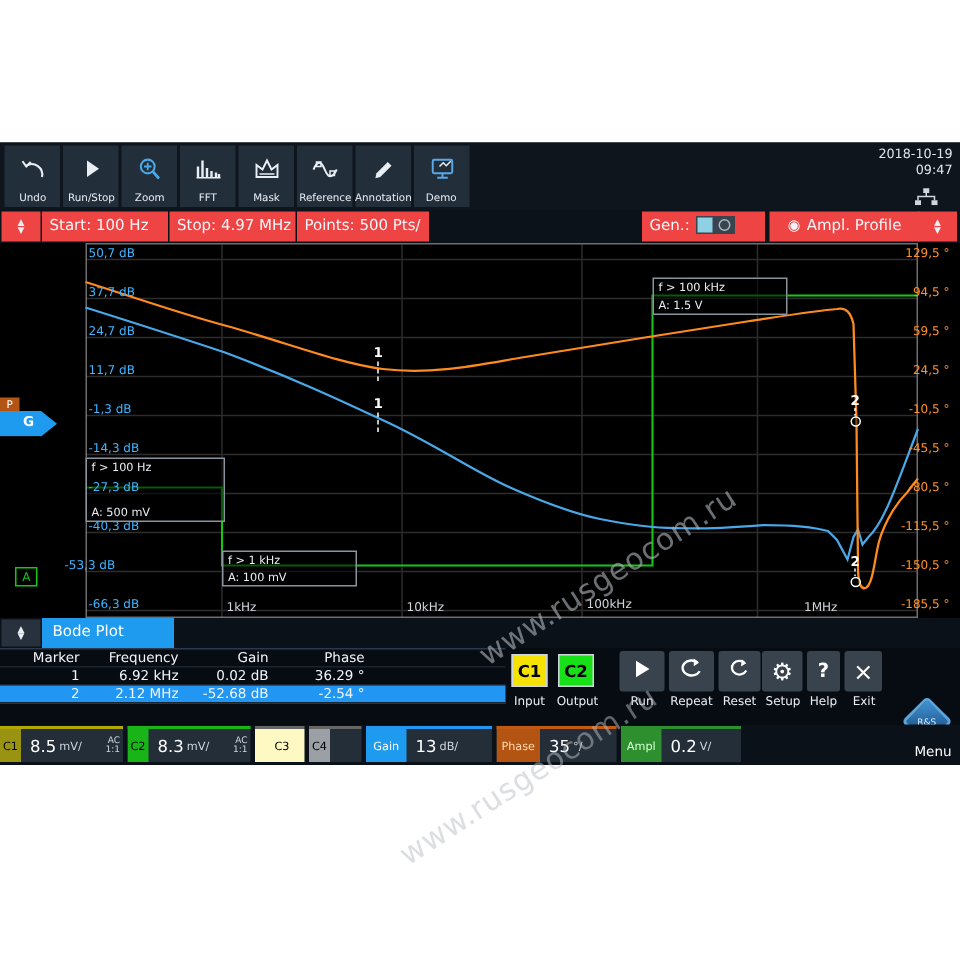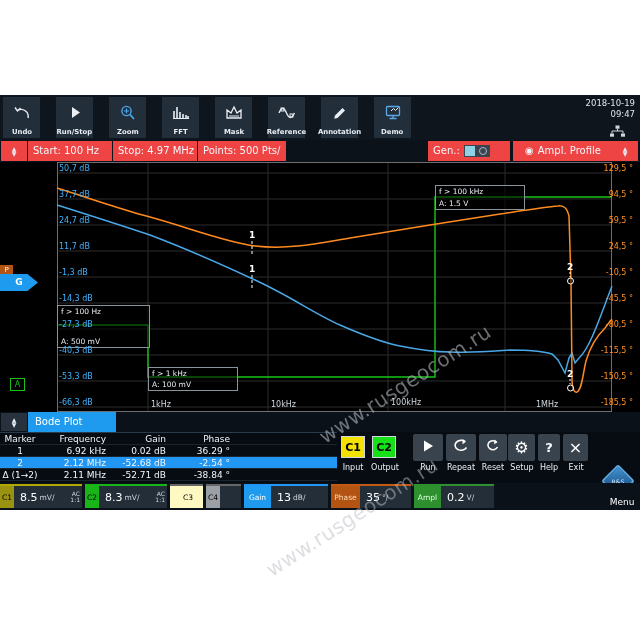--- a/index.html
+++ b/index.html
@@ -1,21 +1,21 @@
 <!DOCTYPE html>
 <html><head>
 <meta charset="utf-8">
 <style>
   * { margin:0; padding:0; box-sizing:border-box; }
   body { width:640px; height:640px; background:#ffffff; font-family:"DejaVu Sans", sans-serif; position:relative; overflow:hidden; }
   .screen { position:absolute; top:95px; left:0; width:640px; height:415px; background:#000;
     -webkit-box-reflect: below 1px linear-gradient(to bottom, rgba(0,0,0,0.40) 0px, rgba(0,0,0,0.15) 28px, transparent 62px); }
   
   .toolbar { position:absolute; top:0; left:0; width:640px; height:45px; background:#0f151d; }
-  .tbar-btns { position:absolute; left:3px; top:2px; display:flex; gap:16px;font-weight:bold; }
+  .tbar-btns { position:absolute; left:3px; top:2px; display:flex; gap:2px; }
   .tbtn { width:37px; height:41px; background:#232e3b; display:flex; flex-direction:column; align-items:center; justify-content:flex-end; padding-bottom:2px; }
   .tbtn svg { margin-bottom:3px; }
   .tbtn .tlab { font-size:7.5px; color:#e8eef4; white-space:nowrap; transform:scale(0.92); }
   .datetime { position:absolute; right:5px; top:3px; text-align:right; font-size:8.5px; line-height:1.25; color:#dfe7ee; }
   .neticon { position:absolute; right:14px; top:28px; }
   
   .settings { position:absolute; top:45px; left:0; width:640px; height:22px; background:#0c1219; font-size:10px; color:#f2f6fa; }
   .scell { position:absolute; top:1px; height:20px; line-height:20px; background:#ef4444; padding:0 5px; white-space:nowrap; }
   .spinner { display:flex; flex-direction:column; align-items:center; justify-content:center; width:26px; padding:0; }
   .spinner span { font-size:6px; line-height:5px; color:#e8eef4; }
@@ -37,21 +37,21 @@
   .amark { position:absolute; left:10px; top:216px; width:15px; height:13px; border:1px solid #17c517; color:#17c517; font-size:8px; line-height:12px; text-align:center; }
   
   .tab-row { position:absolute; top:317px; left:0; width:640px; height:20px; background:#0a1118; }
   .tab-spin { position:absolute; left:1px; top:1px; width:26px; height:18px; background:#28323e; display:flex; flex-direction:column; align-items:center; justify-content:center; }
   .tab-spin span { font-size:6px; line-height:5px; color:#e8eef4; }
   .bode-tab { position:absolute; left:28px; top:0; width:88px; height:20px; background:#1e9bef; color:#fff; font-size:10px; line-height:20px; padding-left:7px; }
   .content-row { position:absolute; top:337px; left:0; width:640px; height:51px; background:#070c12; }
   .mtable { position:absolute; left:0; top:0; width:337px; border-top:1px solid #2a3a4c; }
   .mrow { display:flex; height:12px; line-height:12px; font-size:9px; color:#f2f6fa; border-bottom:1px solid #1a2530; }
   .mrow.hl { background:#2196f3; }
-  .mc1{ width:40px; text-align:center; } .mc2{ width:66px; text-align:right; } .mc3{ width:60px; text-align:right; } .mc4{ width:64px; text-align:right; } .mcf{ flex:1; }
+  .mc1{ width:40px; text-align:right;margin-left:13px; } .mc2{ width:66px; text-align:right; } .mc3{ width:60px; text-align:right; } .mc4{ width:64px; text-align:right; } .mcf{ flex:1; }
   .chbtn { position:absolute; top:4px; width:24px; height:22px; font-size:11px; font-weight:bold; text-align:center; line-height:21px; color:#000; border:1px solid #cfd6dd; }
   .ctl-btn { position:absolute; top:2px; height:27px; background:#39434e; border-radius:2px; color:#fff; display:flex; align-items:center; justify-content:center; }
   .ctl-lab { position:absolute; top:31px; font-size:8px; color:#e8eef4; text-align:center; white-space:nowrap; }
   .rs-diamond { position:absolute; left:606px; top:37px; width:24px; height:24px; transform:rotate(45deg); background:linear-gradient(135deg,#4394d4,#0e3c6e); border:2px solid #5aa6dd; border-radius:3px; display:flex; align-items:center; justify-content:center; }
   .rs-diamond span { transform:rotate(-45deg); font-size:6px; color:#dceefc; }
   
   .chan-row { position:absolute; top:388px; left:0; width:640px; height:27px; background:#0a1118; }
   .ccell { position:absolute; top:1px; height:24px; background:#242e39; display:flex; align-items:center; overflow:hidden; }
   .clab { height:100%; display:flex; align-items:center; justify-content:center; font-size:7.5px; flex:none; }
   .cval { font-size:11px; color:#fff; margin-left:6px; white-space:nowrap; }
@@ -218,21 +218,21 @@
     <div class="gmark">G</div>
     <div class="amark">A</div>
   <div class="axis-label-left" style="left: 59px; top: 2px;">50,7 dB</div>
       <div class="axis-label-left" style="left: 59px; top: 28px;">37,7 dB</div>
       <div class="axis-label-left" style="left: 59px; top: 54px;">24,7 dB</div>
       <div class="axis-label-left" style="left: 59px; top: 80px;">11,7 dB</div>
       <div class="axis-label-left" style="left: 59px; top: 106px;">-1,3 dB</div>
       <div class="axis-label-left" style="left: 59px; top: 132px;">-14,3 dB</div>
       <div class="axis-label-left" style="left: 59px; top: 158px;">-27,3 dB</div>
       <div class="axis-label-left" style="left: 59px; top: 184px;">-40,3 dB</div>
-      <div class="axis-label-left" style="left: 59px; top: 210px;">-53,3 dB</div>
+      <div class="axis-label-left" style="left: 43px; top: 210px;">-53,3 dB</div>
       <div class="axis-label-left" style="left: 59px; top: 236px;">-66,3 dB</div>
       <div class="axis-label-right" style="right: 7px; top: 2px;">129,5 °</div>
       <div class="axis-label-right" style="right: 7px; top: 28px;">94,5 °</div>
       <div class="axis-label-right" style="right: 7px; top: 54px;">59,5 °</div>
       <div class="axis-label-right" style="right: 7px; top: 80px;">24,5 °</div>
       <div class="axis-label-right" style="right: 7px; top: 106px;">-10,5 °</div>
       <div class="axis-label-right" style="right: 7px; top: 132px;">-45,5 °</div>
       <div class="axis-label-right" style="right: 7px; top: 158px;">-80,5 °</div>
       <div class="axis-label-right" style="right: 7px; top: 184px;">-115,5 °</div>
       <div class="axis-label-right" style="right: 7px; top: 210px;">-150,5 °</div>
@@ -267,27 +267,20 @@
         <span class="mc4">36.29 °</span>
         <span class="mcf"></span>
       </div>
       <div class="mrow hl">
         <span class="mc1">2</span>
         <span class="mc2">2.12 MHz</span>
         <span class="mc3">-52.68 dB</span>
         <span class="mc4">-2.54 °</span>
         <span class="mcf"></span>
       </div>
-      <div class="mrow">
-        <span class="mc1">Δ (1→2)</span>
-        <span class="mc2">2.11 MHz</span>
-        <span class="mc3">-52.71 dB</span>
-        <span class="mc4">-38.84 °</span>
-        <span class="mcf"></span>
-      </div>
     </div>
 
     <div class="chbtn" style="left:341px; background:#f6e200;">C1</div>
     <div class="ctl-lab" style="left:334px; width:38px;">Input</div>
     <div class="chbtn" style="left:372px; background:#18e018;">C2</div>
     <div class="ctl-lab" style="left:366px; width:38px;">Output</div>
 
     <div class="ctl-btn" style="left:413px; width:30px;">
         <span><svg width="14" height="14" viewBox="0 0 14 14">
             <path d="M3 1.5 L12 7 L3 12.5 Z" fill="#fff"></path>

